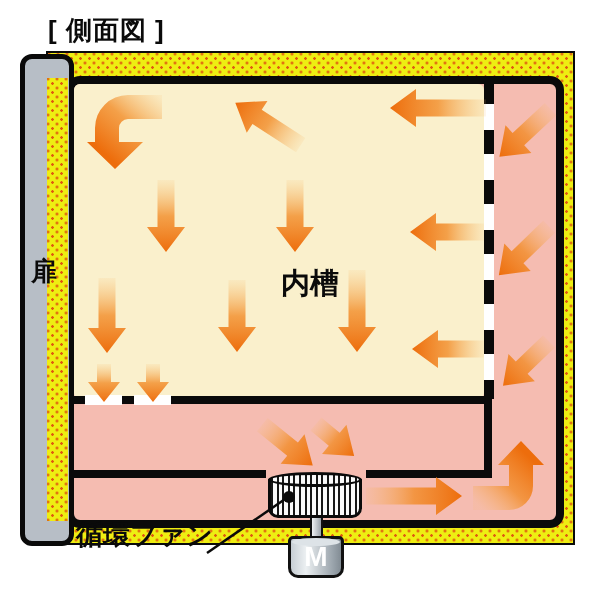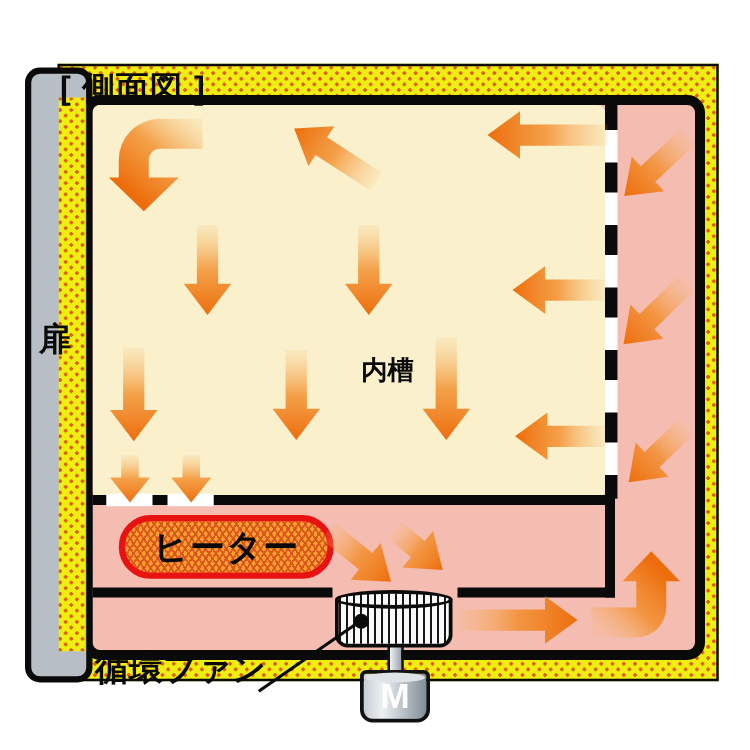--- a/index.html
+++ b/index.html
@@ -38,23 +38,23 @@
   #fan-top{left:268px;top:472px;width:94px;height:15px;border:3px solid #0a0a0a;box-sizing:border-box;
            border-radius:50%;}
   #fan-shaft{left:310px;top:515px;width:13px;height:24px;background:linear-gradient(to right,#f0f2f4,#9aa2aa);
              border:2px solid #111;box-sizing:border-box;}
   #motor{left:288px;top:536px;width:56px;height:42px;border:3px solid #111;box-sizing:border-box;
          border-radius:5px 5px 10px 10px;background:linear-gradient(to right,#c7ced4,#ecf0f2 30%,#98a2aa 85%,#828c94);
          display:flex;align-items:center;justify-content:center;}
   #motor-rim{left:292px;top:538px;width:48px;height:8px;border-radius:50%;background:#dde3e7;}
   .lbl{color:#0a0a0a;font-weight:bold;display:flex;align-items:center;justify-content:center;
        white-space:nowrap;line-height:1;}
-  #title{left:48px;top:15px;height:30px;font-size:26px;letter-spacing:1px;margin-top:40px;}
+  #title{left:48px;top:15px;height:30px;font-size:26px;letter-spacing:1px;}
   #door-label{left:24px;top:257px;width:40px;height:28px;font-size:26px;}
-  #chamber-label{left:260px;top:280px;width:100px;height:32px;font-size:21px;}
+  #chamber-label{left:260px;top:267px;width:100px;height:32px;font-size:29px;}
   #heater-label{font-size:28px;font-weight:bold;color:#0a0a0a;letter-spacing:1px;}
   #fan-label{left:76px;top:520px;height:30px;font-size:27px;}
   #motor-label{font-size:28px;font-weight:bold;color:#fff;}
   #arrow-layer{left:0;top:0;width:600px;height:600px;pointer-events:none;}
 </style>
 </head>
 <body>
 
 <div id="canvas">
 
@@ -70,23 +70,20 @@
   <div id="door-insulation" class="abs dots"></div>
 
   <div id="wall-bottom" class="abs wall"></div>
   <div class="wall-gap" style="left:85px;"></div>
   <div class="wall-gap" style="left:134px;"></div>
 
   <div id="wall-right-solid" class="abs wall"></div>
   <div id="wall-heater-left" class="abs wall"></div>
   <div id="wall-heater-right" class="abs wall"></div>
 
-  <div id="heater" class="abs">
-    <span id="heater-label" class="lbl">ヒーター</span>
-  </div>
 
   <div id="fan-shaft" class="abs"></div>
   <div id="fan-body" class="abs stripes"></div>
   <div id="fan-top" class="abs stripes"></div>
   <div id="motor" class="abs">
     <span id="motor-label" class="lbl">M</span>
   </div>
   <div id="motor-rim" class="abs"></div>
 
   <div id="title" class="abs lbl">[ 側面図 ]</div>

